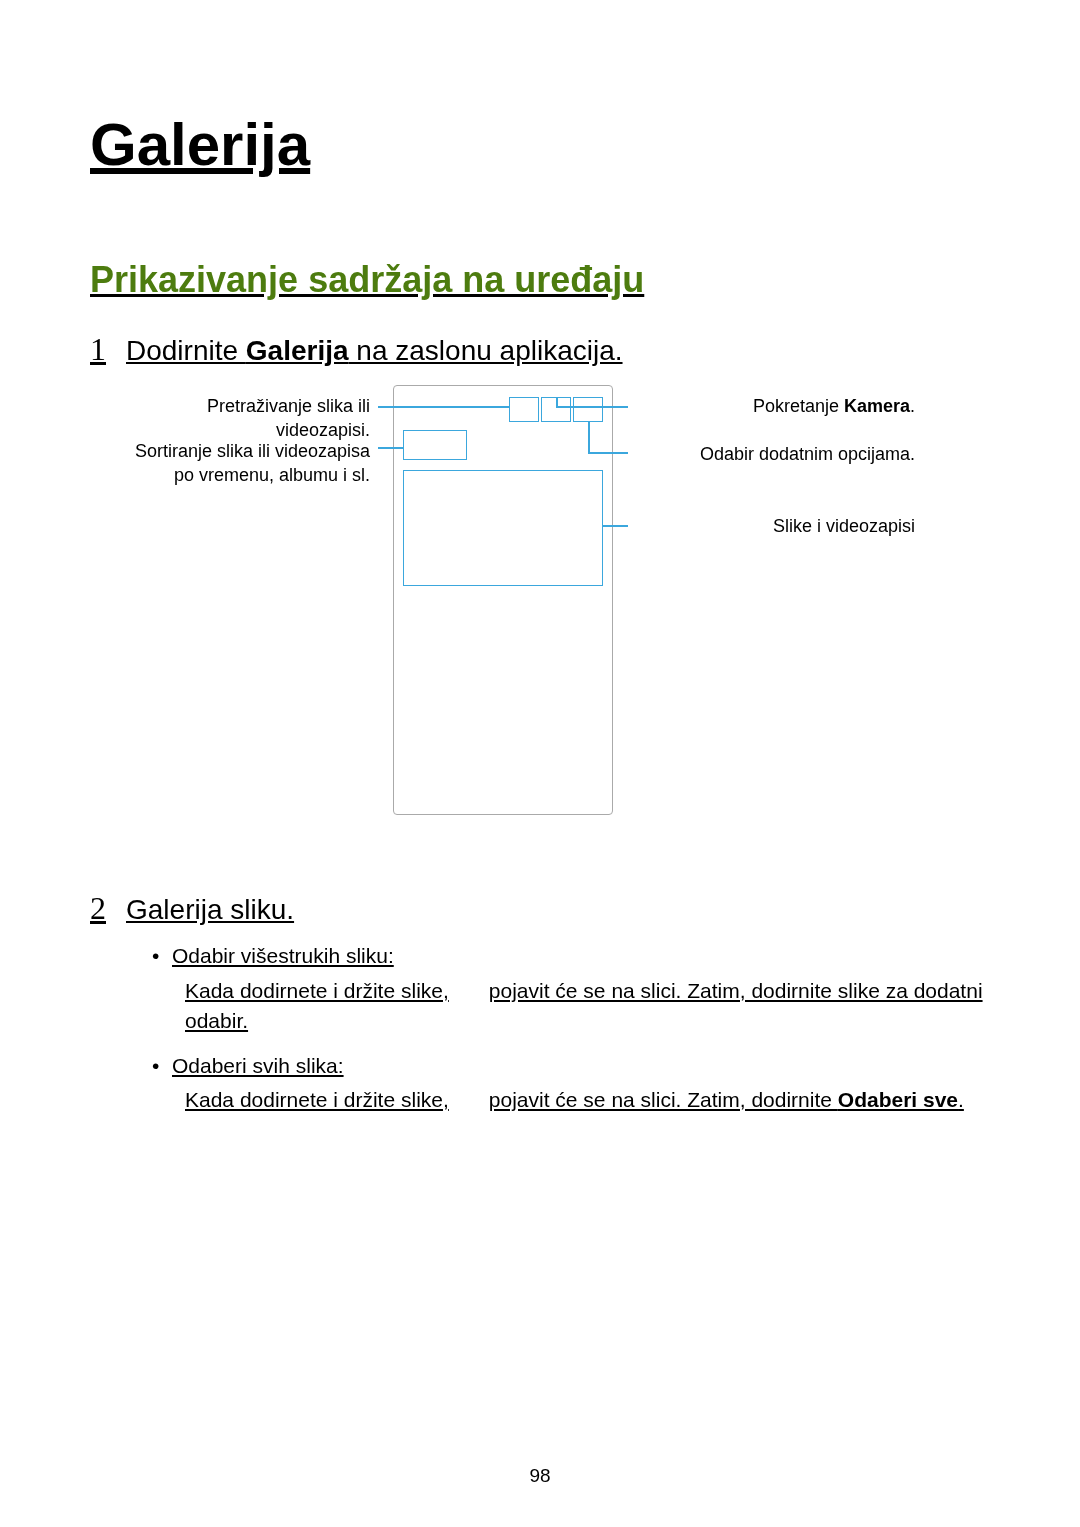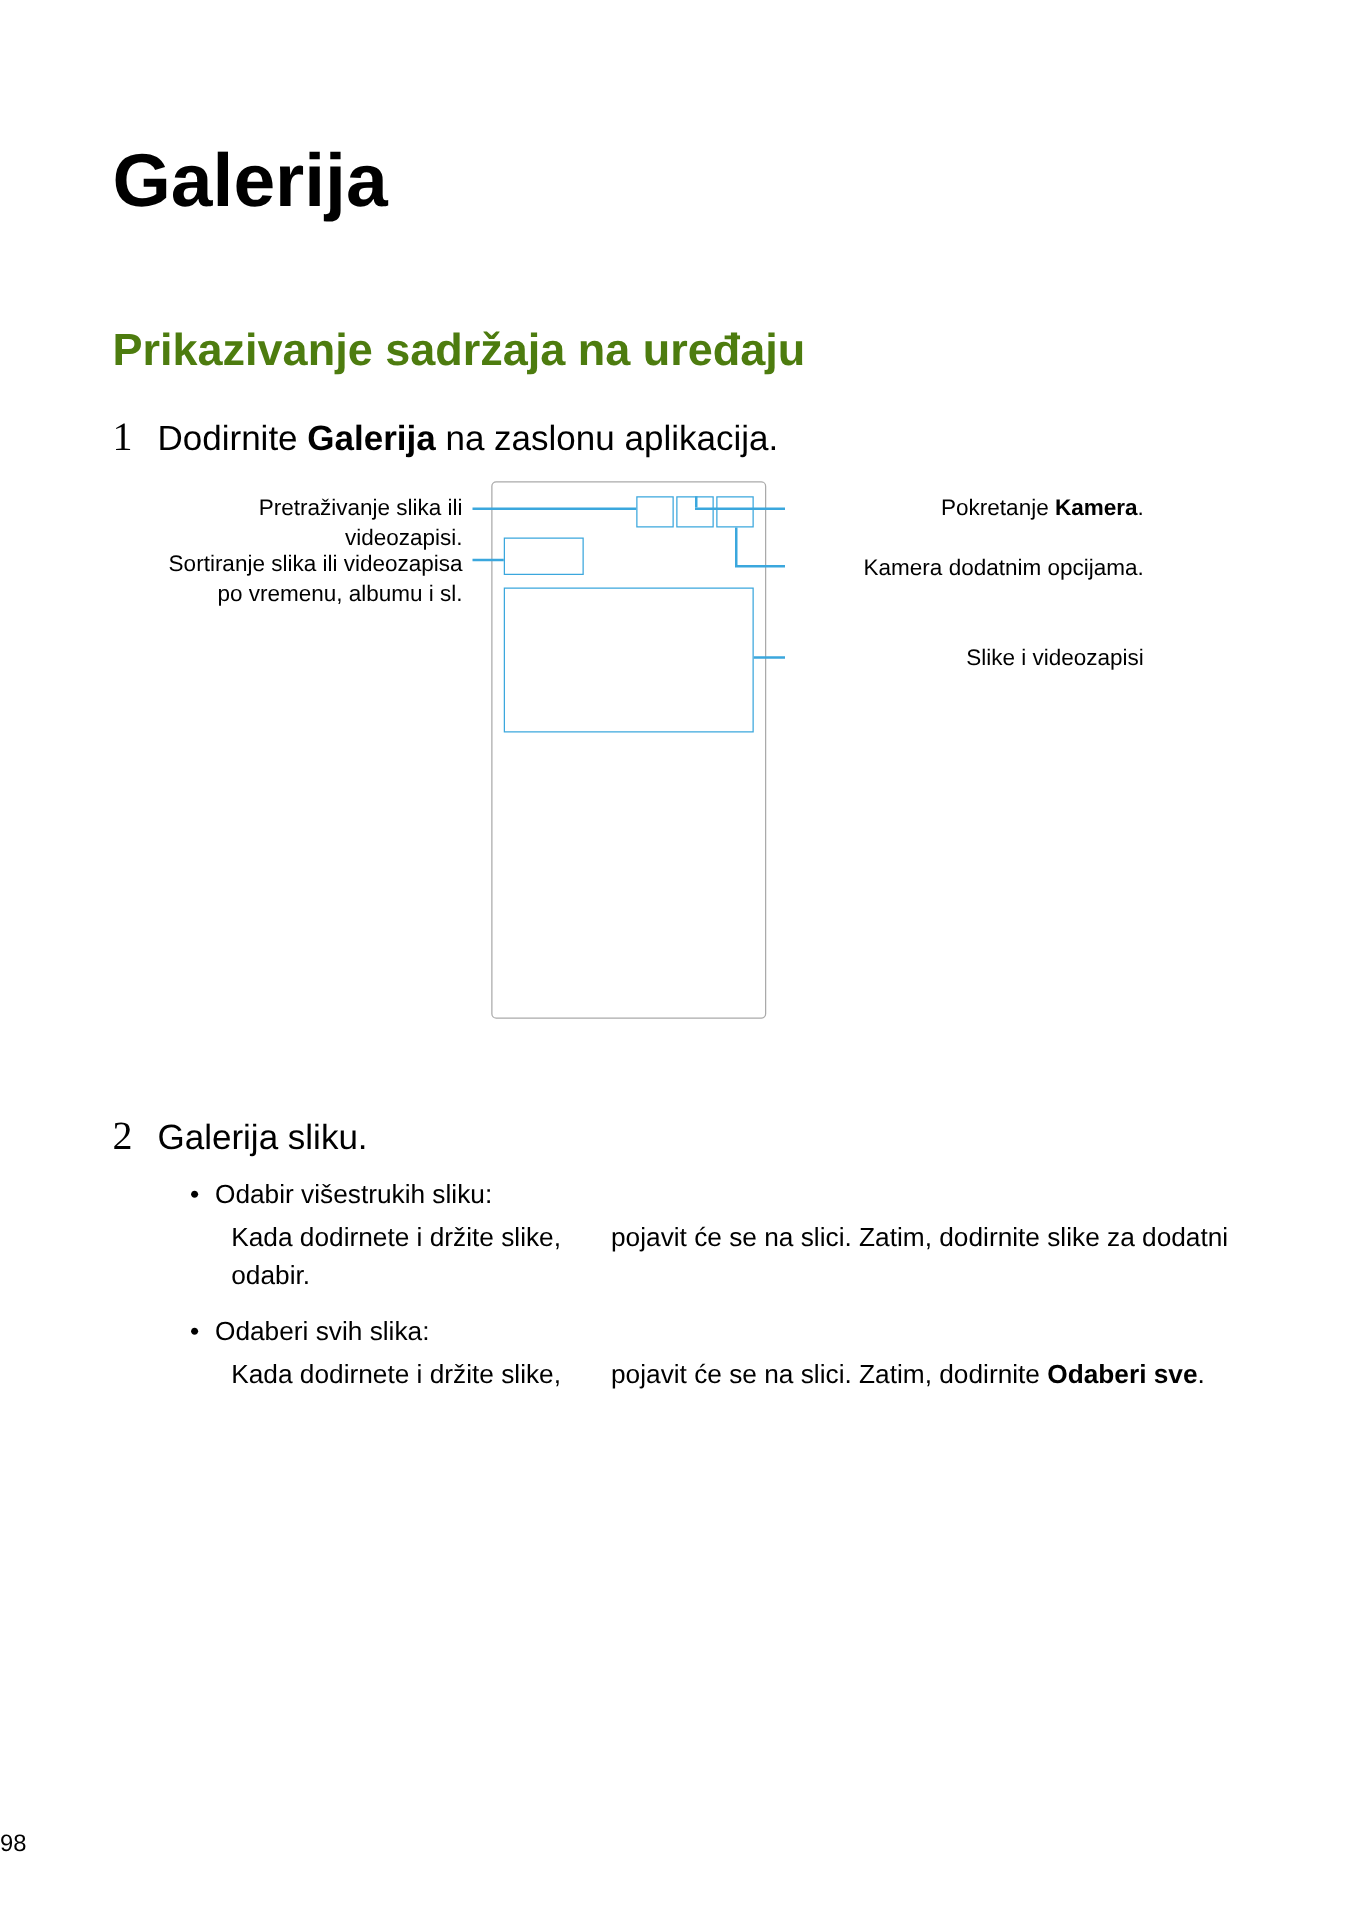--- a/index.html
+++ b/index.html
@@ -6,20 +6,21 @@
   body {
     width: 1080px;
     height: 1527px;
     background: #fff;
     font-family: Arial, Helvetica, sans-serif;
     color: #000;
     position: relative;
   }
   .page {
     padding: 110px 90px 40px 90px;
+    text-decoration: underline;
   }
   h1 {
     font-size: 60px;
     font-weight: bold;
     margin-bottom: 80px;
   }
   h2 {
     font-size: 36px;
     font-weight: bold;
     color: #4d7c0f;
@@ -99,20 +100,21 @@
     line-height: 1.45;
     margin-top: 4px;
     margin-left: 13px;
   }
   .gap { display: inline-block; width: 40px; }
   .pagenum {
     position: absolute;
     bottom: 40px;
     left: 0;
     width: 100%;
+    text-align: center;
     font-size: 19px;
     color: #000;
   }
 </style>
 </head>
 <body>
 
 <div class="page">
   <h1>Galerija</h1>
   <h2>Prikazivanje sadržaja na uređaju</h2>
@@ -140,21 +142,21 @@
 
     <div class="label label-left" style="left:0px; top:55px;">Sortiranje slika ili videozapisa po vremenu, albumu i sl.</div>
     <div class="line" style="left:258px; top:62px; width:25px; height:1.5px;"></div>
 
     <div class="label label-right" style="left:515px; top:10px;">
       <span>Pokretanje </span><span class="bold">Kamera</span><span>.</span>
     </div>
     <div class="line" style="left:436px; top:21px; width:72px; height:1.5px;"></div>
     <div class="line" style="left:436px; top:12px; width:1.5px; height:9px;"></div>
 
-    <div class="label label-right" style="left:515px; top:58px;">Kamera dodatnim opcijama.</div>
+    <div class="label label-right" style="left:515px; top:58px;">Odabir dodatnim opcijama.</div>
     <div class="line" style="left:468px; top:37px; width:1.5px; height:30px;"></div>
     <div class="line" style="left:468px; top:67px; width:40px; height:1.5px;"></div>
 
     <div class="label label-right" style="left:515px; top:130px;">Slike i videozapisi</div>
     <div class="line" style="left:483px; top:140px; width:25px; height:1.5px;"></div>
   </div>
 
   <div class="step">
     <span class="step-num">2</span>
     <span class="step-text">Galerija sliku.</span>

